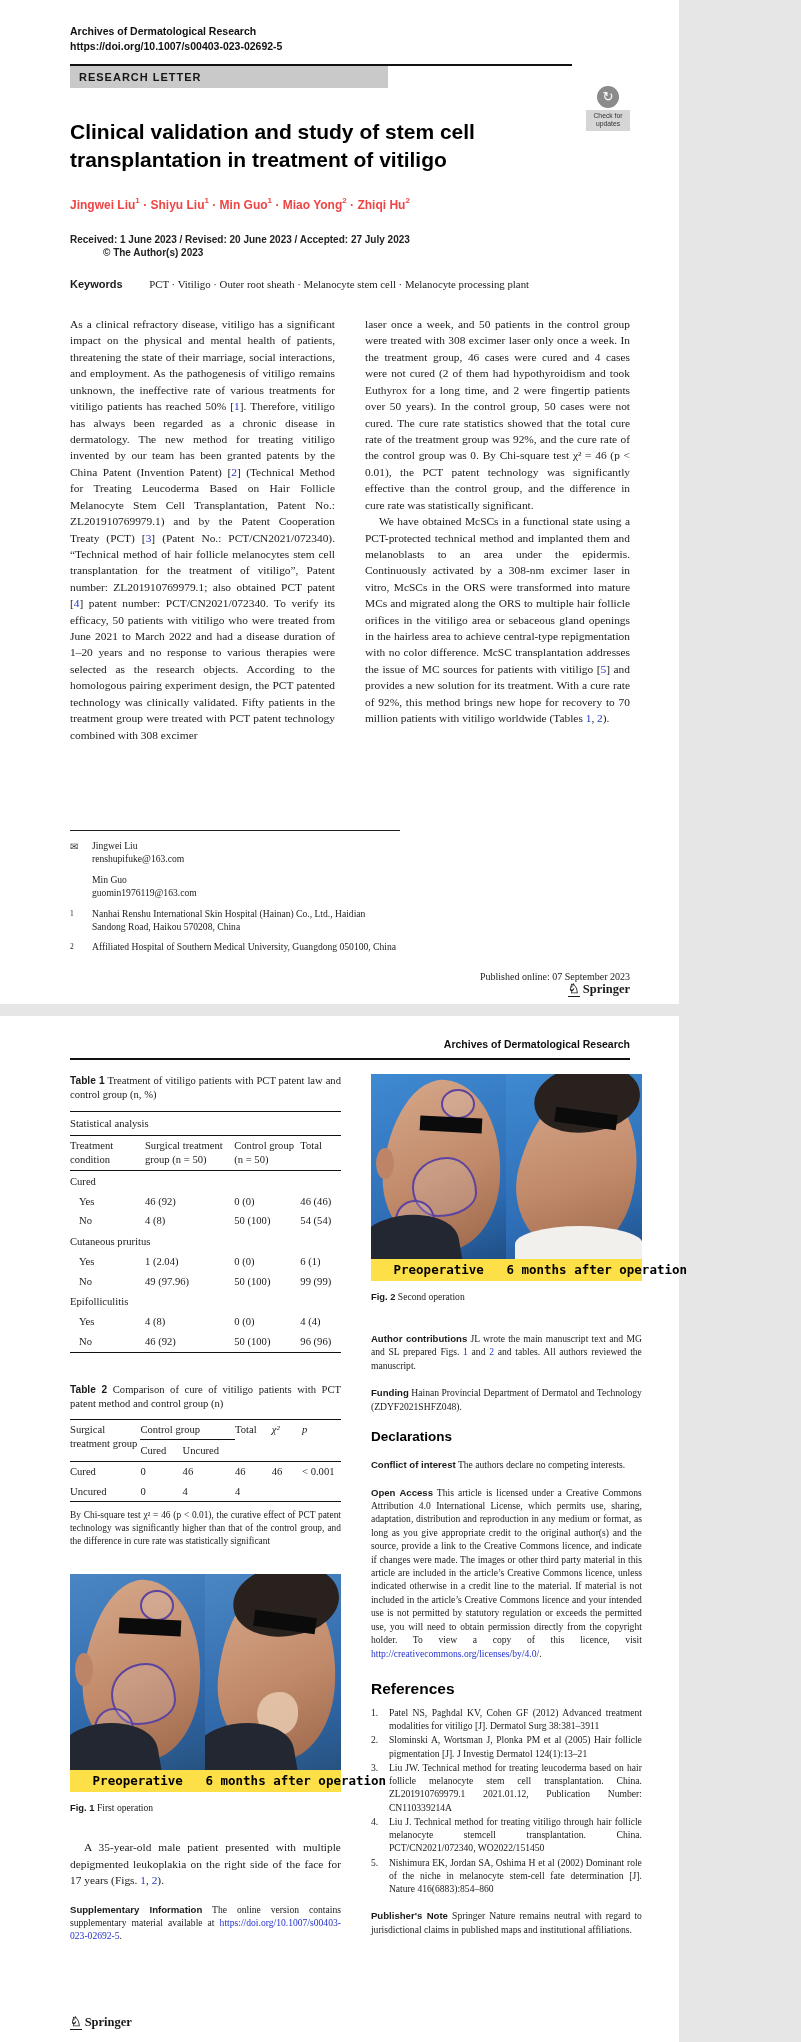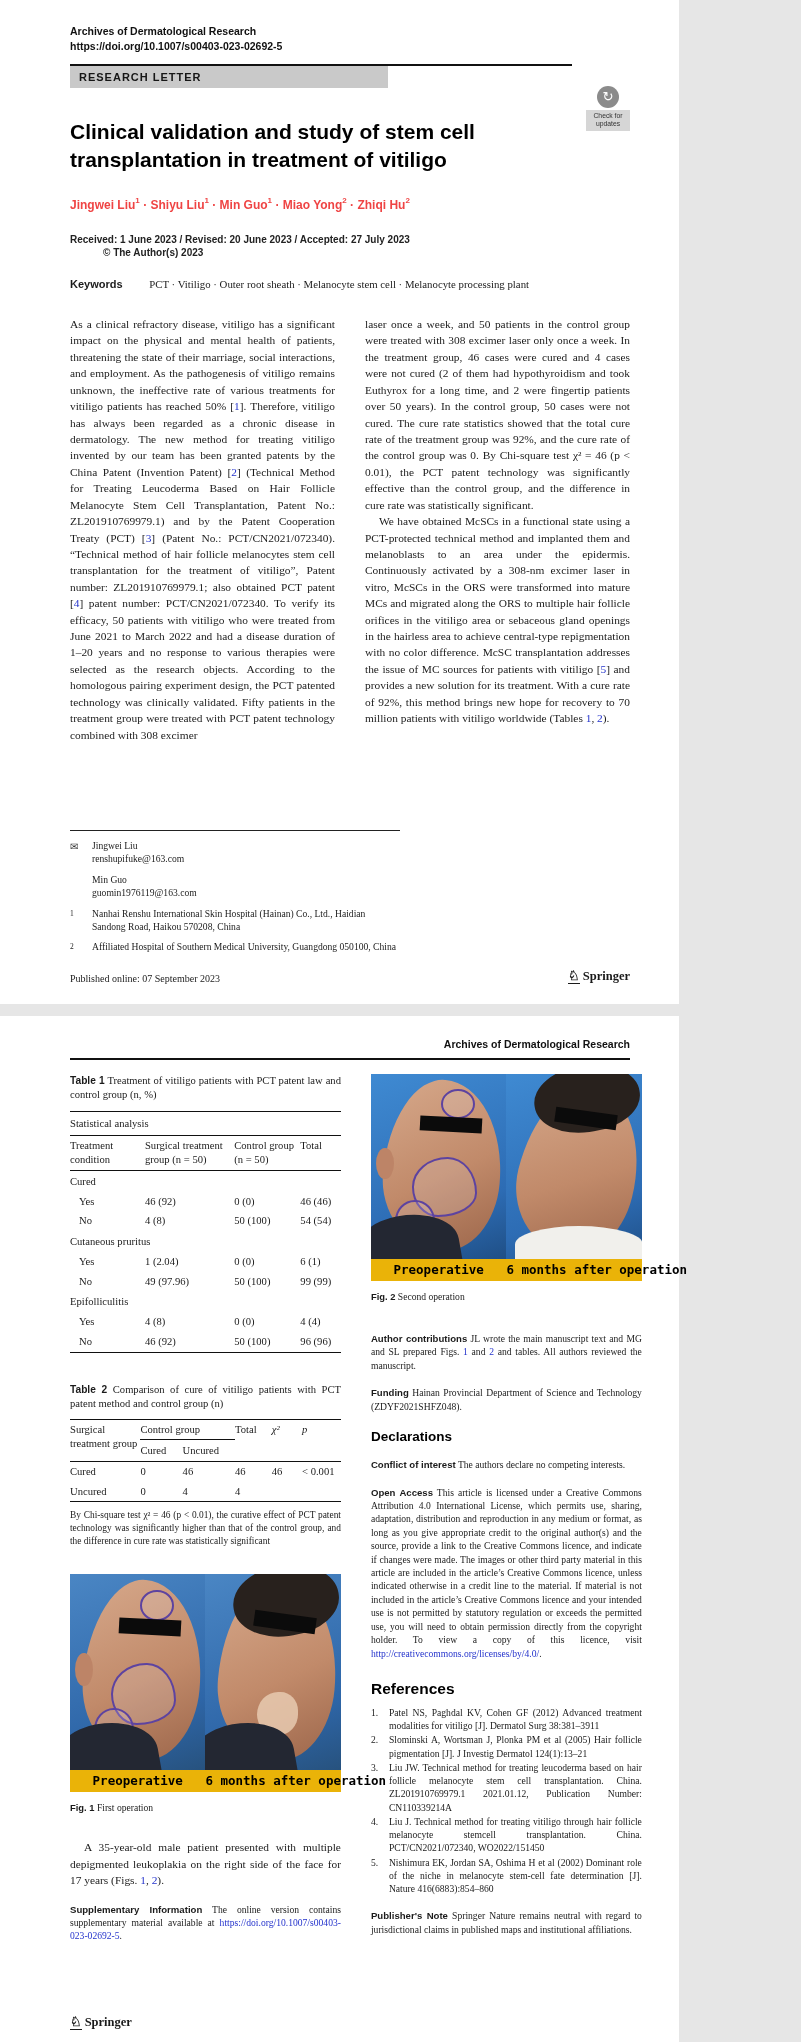--- a/index.html
+++ b/index.html
@@ -37,21 +37,21 @@
   .body-p.indent{text-indent:14px;margin-top:0;}
   .ref-link{color:#2433cc;}
 
   .footnote-block{position:absolute;left:70px;bottom:50px;width:330px;font-size:9.6px;line-height:1.35;}
   .footrule{height:1px;background:#222;margin-bottom:9px;width:330px;}
   .corr-entry{display:flex;margin-bottom:8px;}
   .env-icon{width:22px;font-size:10px;color:#333;flex:none;}
   .corr-entry.no-icon .env-icon{visibility:hidden;}
   .affil{display:flex;margin-top:7px;}
   .affil sup{width:22px;flex:none;font-size:7.5px;padding-top:1px;box-sizing:border-box;}
-  .pageline{position:absolute;left:70px;right:49px;bottom:20px;display:flex;justify-content:space-between;align-items:flex-end;font-size:10px;}
+  .pageline{position:absolute;left:70px;right:49px;bottom:7px;display:flex;justify-content:space-between;align-items:flex-end;font-size:10px;flex-direction:column;}
   .springer-logo{font-family:"Liberation Serif",serif;font-size:12.5px;font-weight:600;color:#1a1a1a;display:flex;align-items:center;gap:3px;}
   .knight{font-size:13px;border-bottom:1.3px solid #1a1a1a;line-height:1;padding-bottom:1px;}
 
   
   .running-head{font-family:"Liberation Sans","DejaVu Sans",sans-serif;font-size:10.5px;font-weight:700;text-align:right;color:#111;}
   .rh-rule{height:2px;background:#111;margin-top:8px;margin-bottom:14px;}
   .p2cols{display:flex;gap:30px;}
 
   .tcaption{font-size:10.6px;line-height:1.35;text-align:justify;}
   .tlabel{font-family:"Liberation Sans","DejaVu Sans",sans-serif;font-weight:700;font-size:10.2px;}
@@ -83,21 +83,21 @@
   .censor.tilt{transform:rotate(8deg);top:20%;}
   .mark{border:2px solid #5d43a0;background:rgba(235,225,240,0.18);}
   .m1{left:30%;top:45%;width:45%;height:30%;border-radius:55% 45% 60% 40%/50% 60% 40% 50%;}
   .m2{left:18%;top:68%;width:26%;height:20%;border-radius:50%;}
   .m3{left:52%;top:8%;width:22%;height:14%;border-radius:50%;}
   .patch{background:#e7cab0;opacity:0.85;}
   .p1{left:38%;top:60%;width:30%;height:22%;border-radius:55% 45% 50% 50%;}
   .p2{left:20%;top:78%;width:18%;height:14%;border-radius:50%;}
   .cloth{bottom:-8%;left:-10%;width:75%;height:32%;background:#232732;transform:rotate(-10deg);border-radius:45% 55% 0 0;}
   .shirt{bottom:-2%;left:6%;width:95%;height:20%;background:#f1f0ec;border-radius:50% 50% 0 0;}
-  .photo-labels{display:flex;background:#eab308;font-family:"DejaVu Sans Mono","Liberation Mono",monospace;
+  .photo-labels{display:flex;background:#fde047;font-family:"DejaVu Sans Mono","Liberation Mono",monospace;
     font-weight:700;font-size:12.5px;padding:3px 0 4px 0;color:#000;}
   .photo-labels span{width:50%;text-align:center;white-space:nowrap;}
   .figcap{margin-top:10px;font-size:9.6px;}
   .figcap .tlabel{font-size:9.4px;}
 
   .case-p{margin-top:26px;font-size:11.4px;line-height:1.44;text-align:justify;text-indent:14px;}
   .note{margin-top:14px;font-size:9.6px;line-height:1.4;text-align:justify;}
   .note .nlabel{font-family:"Liberation Sans","DejaVu Sans",sans-serif;font-weight:700;font-size:9.6px;}
   .sec-head{font-family:"Liberation Sans","DejaVu Sans",sans-serif;font-weight:700;font-size:13.5px;margin-top:16px;color:#000;}
   .refs-head{font-family:"Liberation Sans","DejaVu Sans",sans-serif;font-weight:700;font-size:15.5px;margin-top:20px;color:#000;}
@@ -380,21 +380,21 @@
 
       <div class="spacer16"></div>
 
       <div class="note">
         <span class="nlabel">Author contributions</span>
         <span><span>JL wrote the main manuscript text and MG and SL prepared Figs. </span><span class="ref-link">1</span><span> and </span><span class="ref-link">2</span><span> and tables. All authors reviewed the manuscript.</span></span>
       </div>
 
       <div class="note">
         <span class="nlabel">Funding</span>
-        <span>Hainan Provincial Department of Science and Technology (ZDYF2021SHFZ048).</span>
+        <span>Hainan Provincial Department of Dermatol and Technology (ZDYF2021SHFZ048).</span>
       </div>
 
       <div class="sec-head">Declarations</div>
 
       <div class="note">
         <span class="nlabel">Conflict of interest</span>
         <span>The authors declare no competing interests.</span>
       </div>
 
       <div class="note">

